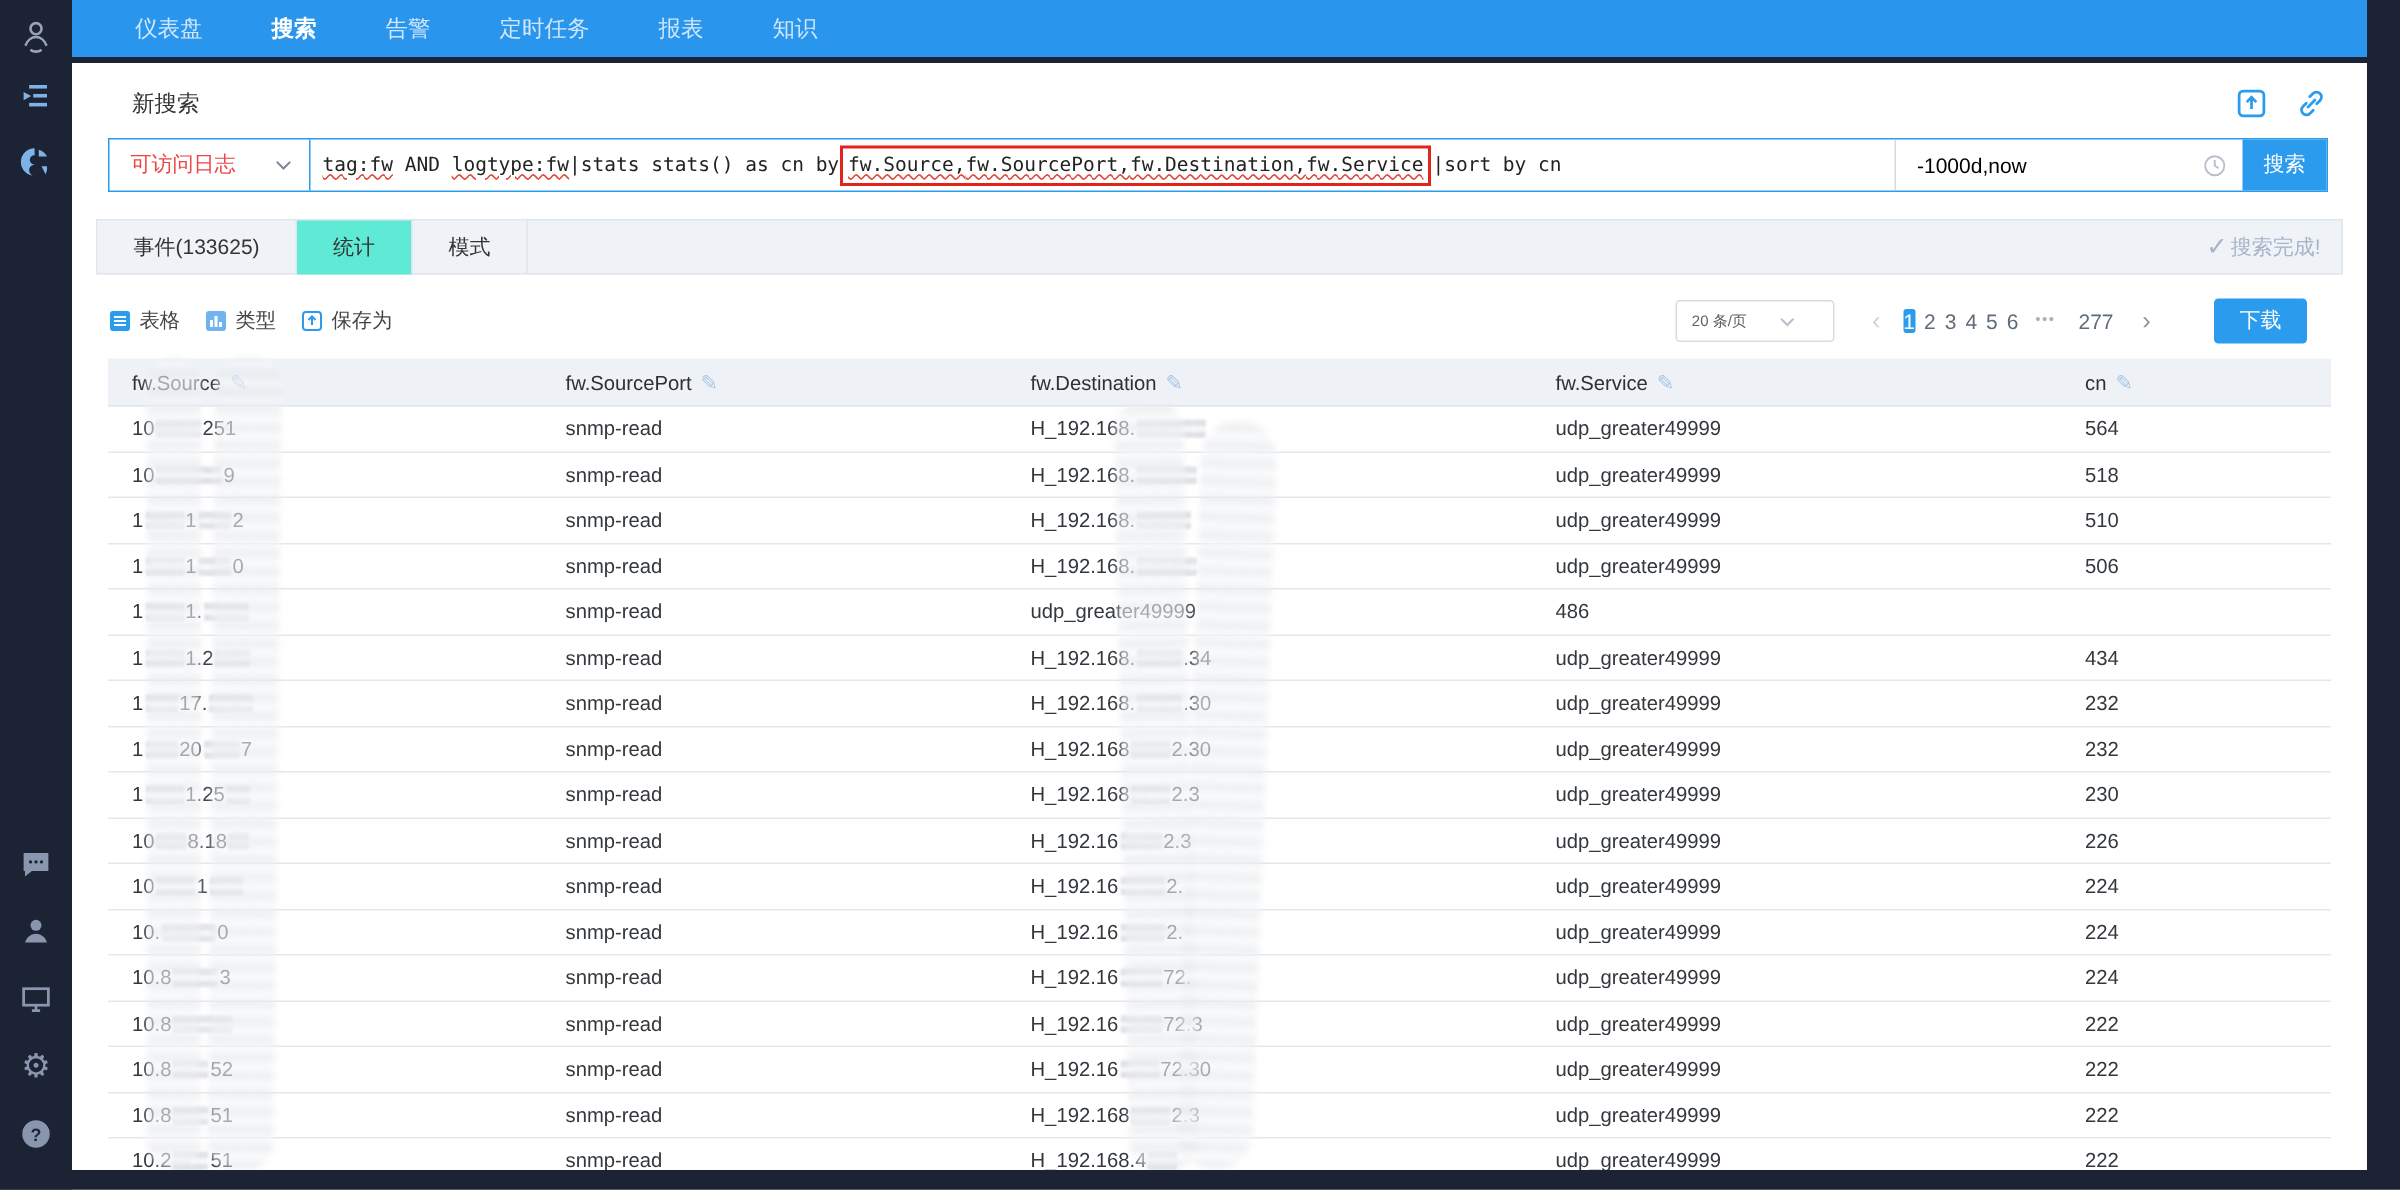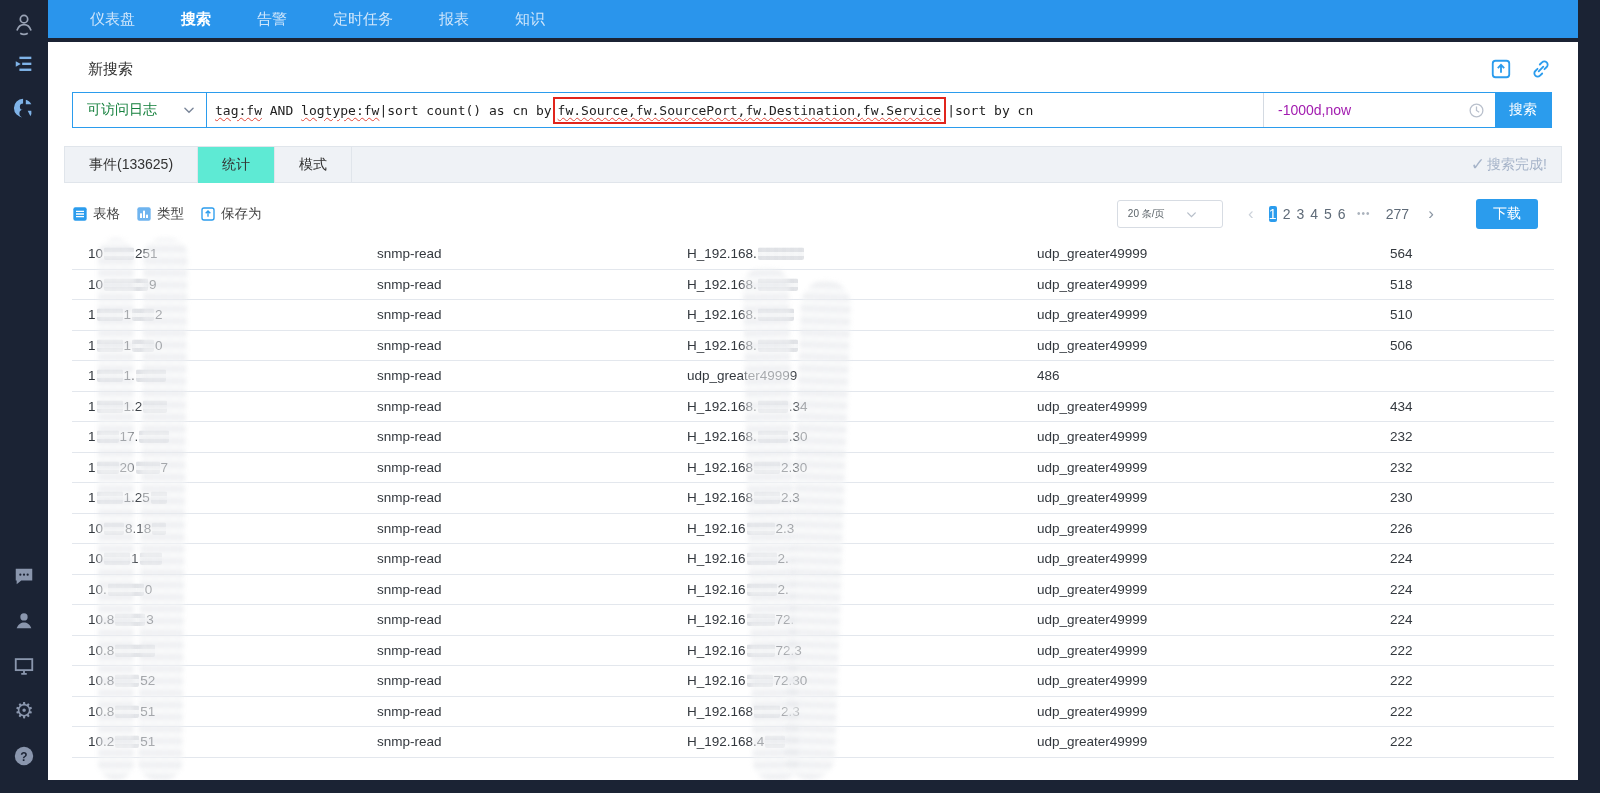--- a/index.html
+++ b/index.html
@@ -20,29 +20,29 @@
   .panel { position:absolute; left:48px; top:42px; width:1530px; height:738px; background:#ffffff; overflow:hidden; }
 
   .page-header { display:flex; align-items:center; padding:16px 26px 0 40px; }
   .page-title { font-size:15px; color:#333; }
   .hdr-icons { margin-left:auto; display:flex; gap:18px; align-items:center; }
 
   
   .search-bar { display:flex; align-items:stretch; height:36px; margin:12px 26px 0 24px;
                 border:1px solid #2b9ced; }
   .scope { width:134px; display:flex; align-items:center; padding:0 10px 0 14px;
-           border-right:1px solid #2b9ced; font-size:14px; color:#15803d; cursor:pointer; }
+           border-right:1px solid #2b9ced; font-size:14px; color:#ef4444; cursor:pointer; }
   .scope .chev { margin-left:auto; }
   .query { flex:1; display:flex; align-items:center; padding:0 8px; overflow:hidden; white-space:nowrap;
            font-family:"DejaVu Sans Mono", monospace; font-size:13px; color:#222; }
   .query .u { text-decoration:underline; text-decoration-style:wavy; text-decoration-color:#e0483a;
               text-decoration-thickness:1px; text-underline-offset:2px; }
   .query .redbox { display:inline-block; border:2px solid #e1251c; padding:4px 3px; margin:0 1px; }
   .time-box { width:232px; border-left:1px solid #d4dae2; display:flex; align-items:center;
-              padding:0 10px 0 14px; font-size:14px; color:#a21caf; }
+              padding:0 10px 0 14px; font-size:14px; color:#000000; }
   .time-box .clock { margin-left:auto; }
   .search-btn { width:56px; background:#2b9ced; color:#fff; font-size:14px; display:flex;
                 align-items:center; justify-content:center; cursor:pointer; }
 
   
   .tabbar { display:flex; align-items:stretch; height:37px; margin:18px 16px 0 16px;
             background:#eff2f6; border:1px solid #e0e5eb; }
   .rtab { padding:0 24px; display:flex; align-items:center; font-size:14px; color:#333;
           border-right:1px solid #e0e5eb; cursor:pointer; background:#eff2f6; }
   .rtab.active { background:#5eead4; margin-bottom:-1px; }
@@ -180,21 +180,21 @@
   <div class="search-bar">
     <div class="scope">
       <span>可访问日志</span>
       <span class="chev">
         <svg width="14" height="14" viewBox="0 0 24 24" fill="none" stroke="#7a8699" stroke-width="2.4" stroke-linecap="round">
             <path d="M5 9l7 7 7-7"></path>
           </svg>
       </span>
     </div>
     <div class="query">
-      <span id="q-pre"><span class="u">tag:fw</span><span> AND </span><span class="u">logtype:fw</span><span>|sort count() as cn by </span></span>
+      <span id="q-pre"><span class="u">tag:fw</span><span> AND </span><span class="u">logtype:fw</span><span>|stats stats() as cn by </span></span>
         <span class="redbox" id="q-box"><span class="u">fw.Source,</span><span class="u">fw.SourcePort,</span><span class="u">fw.Destination,</span><span class="u">fw.Service</span></span>
         <span id="q-post"><span>|sort by cn</span></span>
     </div>
     <div class="time-box">
       <span>-1000d,now</span>
       <span class="clock">
         <svg width="17" height="17" viewBox="0 0 24 24" fill="none" stroke="#b9c0cc" stroke-width="1.8">
           <circle cx="12" cy="12" r="9"></circle>
             <path d="M12 6.5V12l3.8 2.4"></path>
         </svg>
@@ -252,20 +252,27 @@
       <span class="pg arrow-prev" style="margin-left:16px">‹</span>
       <span id="pages"><span class="pg active">1</span><span class="pg">2</span><span class="pg">3</span><span class="pg">4</span><span class="pg">5</span><span class="pg">6</span></span>
       <span class="pg dots">•••</span>
       <span class="pg last">277</span>
       <span class="pg arrow-next">›</span>
       <span class="dl-btn">下载</span>
     </div>
   </div>
 
   <div class="tbl">
+    <div class="trow thead" id="thead">
+        <div><span>fw.Source</span><span class="pencil">✎</span></div>
+        <div><span>fw.SourcePort</span><span class="pencil">✎</span></div>
+        <div><span>fw.Destination</span><span class="pencil">✎</span></div>
+        <div><span>fw.Service</span><span class="pencil">✎</span></div>
+        <div><span>cn</span><span class="pencil">✎</span></div>
+      </div>
     <div id="tbody">
         <div class="trow">
           <div><span>10</span><span class="redact" style="width: 30px;"></span><span>251</span></div>
           <div>snmp-read</div>
           <div><span>H_192.168.</span><span class="redact" style="width: 46px;"></span></div>
           <div>udp_greater49999</div>
           <div>564</div>
         </div>
         <div class="trow">
           <div><span>10</span><span class="redact" style="width: 44px;"></span><span>9</span></div>

